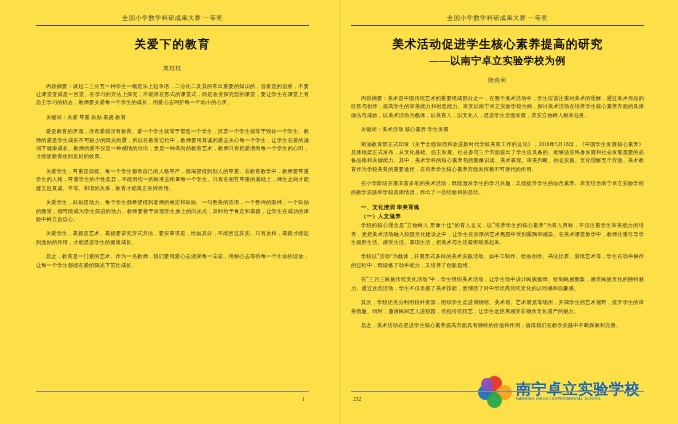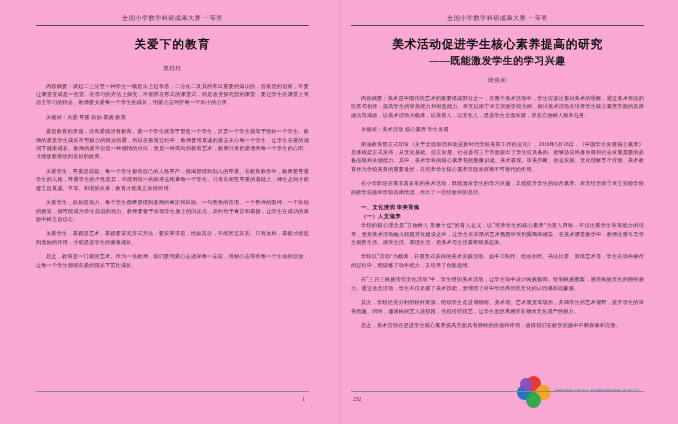--- a/index.html
+++ b/index.html
@@ -16,21 +16,21 @@
   }
   .spread {
     position: absolute;
     inset: 0;
     display: flex;
     background: #ffffff;
   }
   .page {
     position: relative;
     box-sizing: border-box;
-    background: #f9a8d4;
+    background: #fde047;
   }
   .page-left {
     width: 339px;
     height: 424px;
     padding: 14px 30px 10px 36px;
   }
   .page-right {
     width: 339px;
     height: 424px;
     padding: 14px 34px 10px 12px;
@@ -205,21 +205,21 @@
 
       <div class="folio folio-left">1</div>
     </div>
   </div>
 
   <div class="page page-right">
     <div class="page-inner">
       <div class="running-head">全国小学数学科研成果大赛 一等奖</div>
 
       <div class="doc-title title-right">美术活动促进学生核心素养提高的研究</div>
-      <div class="subtitle-right">——既能激发学生的学习兴趣</div>
+      <div class="subtitle-right">——以南宁卓立实验学校为例</div>
       <div class="author">陆燕和</div>
 
       <p class="para indent">内容摘要：美术是中国传统艺术的重要组成部分之一，在整个美术活动中，学生应该注重对美术的理解，通过美术作品的欣赏与创作，提高学生的审美能力和创造能力。本文以南宁卓立实验学校为例，探讨美术活动在培养学生核心素养方面的具体做法与成效，以美术活动为载体，以美育人，以文化人，促进学生全面发展，落实立德树人根本任务。</p>
       <div class="gap-sm"></div>
       <p class="para indent">关键词：美术活动 核心素养 学生发展</p>
       <div class="gap-sm"></div>
       <p class="para indent">斯涵教育部正式印发《关于全面加强和改进新时代学校美育工作的意见》，2016年5月18日，《中国学生发展核心素养》总体框架正式发布，从文化基础、自主发展、社会参与三个方面提出了学生应具备的、能够适应终身发展和社会发展需要的必备品格和关键能力。其中，美术学科的核心素养包括图像识读、美术表现、审美判断、创意实践、文化理解五个方面。美术教育作为学校美育的重要途径，在培养学生核心素养方面发挥着不可替代的作用。</p>
       <div class="gap-sm"></div>
       <p class="para indent">在小学阶段开展丰富多彩的美术活动，既能激发学生的学习兴趣，又能提升学生的综合素养。本文结合南宁卓立实验学校的教学实践和学校具体情况，作出了一些经验和的总结。</p>
       <div class="gap-sm"></div>
@@ -239,20 +239,21 @@
 
       <div class="logo">
         <div class="logo-mark">
           <span class="petal p4"></span>
           <span class="petal p1"></span>
           <span class="petal p2"></span>
           <span class="petal p3"></span>
           <span class="petal p5"></span>
         </div>
         <div class="logo-text">
+          <div class="logo-cn">南宁卓立实验学校</div>
           <div class="logo-en">NANNING ZHUOLI EXPERIMENTAL SCHOOL</div>
         </div>
       </div>
     </div>
   </div>
 
   <div class="gutter"></div>
 </div>
 
 </body></html>

